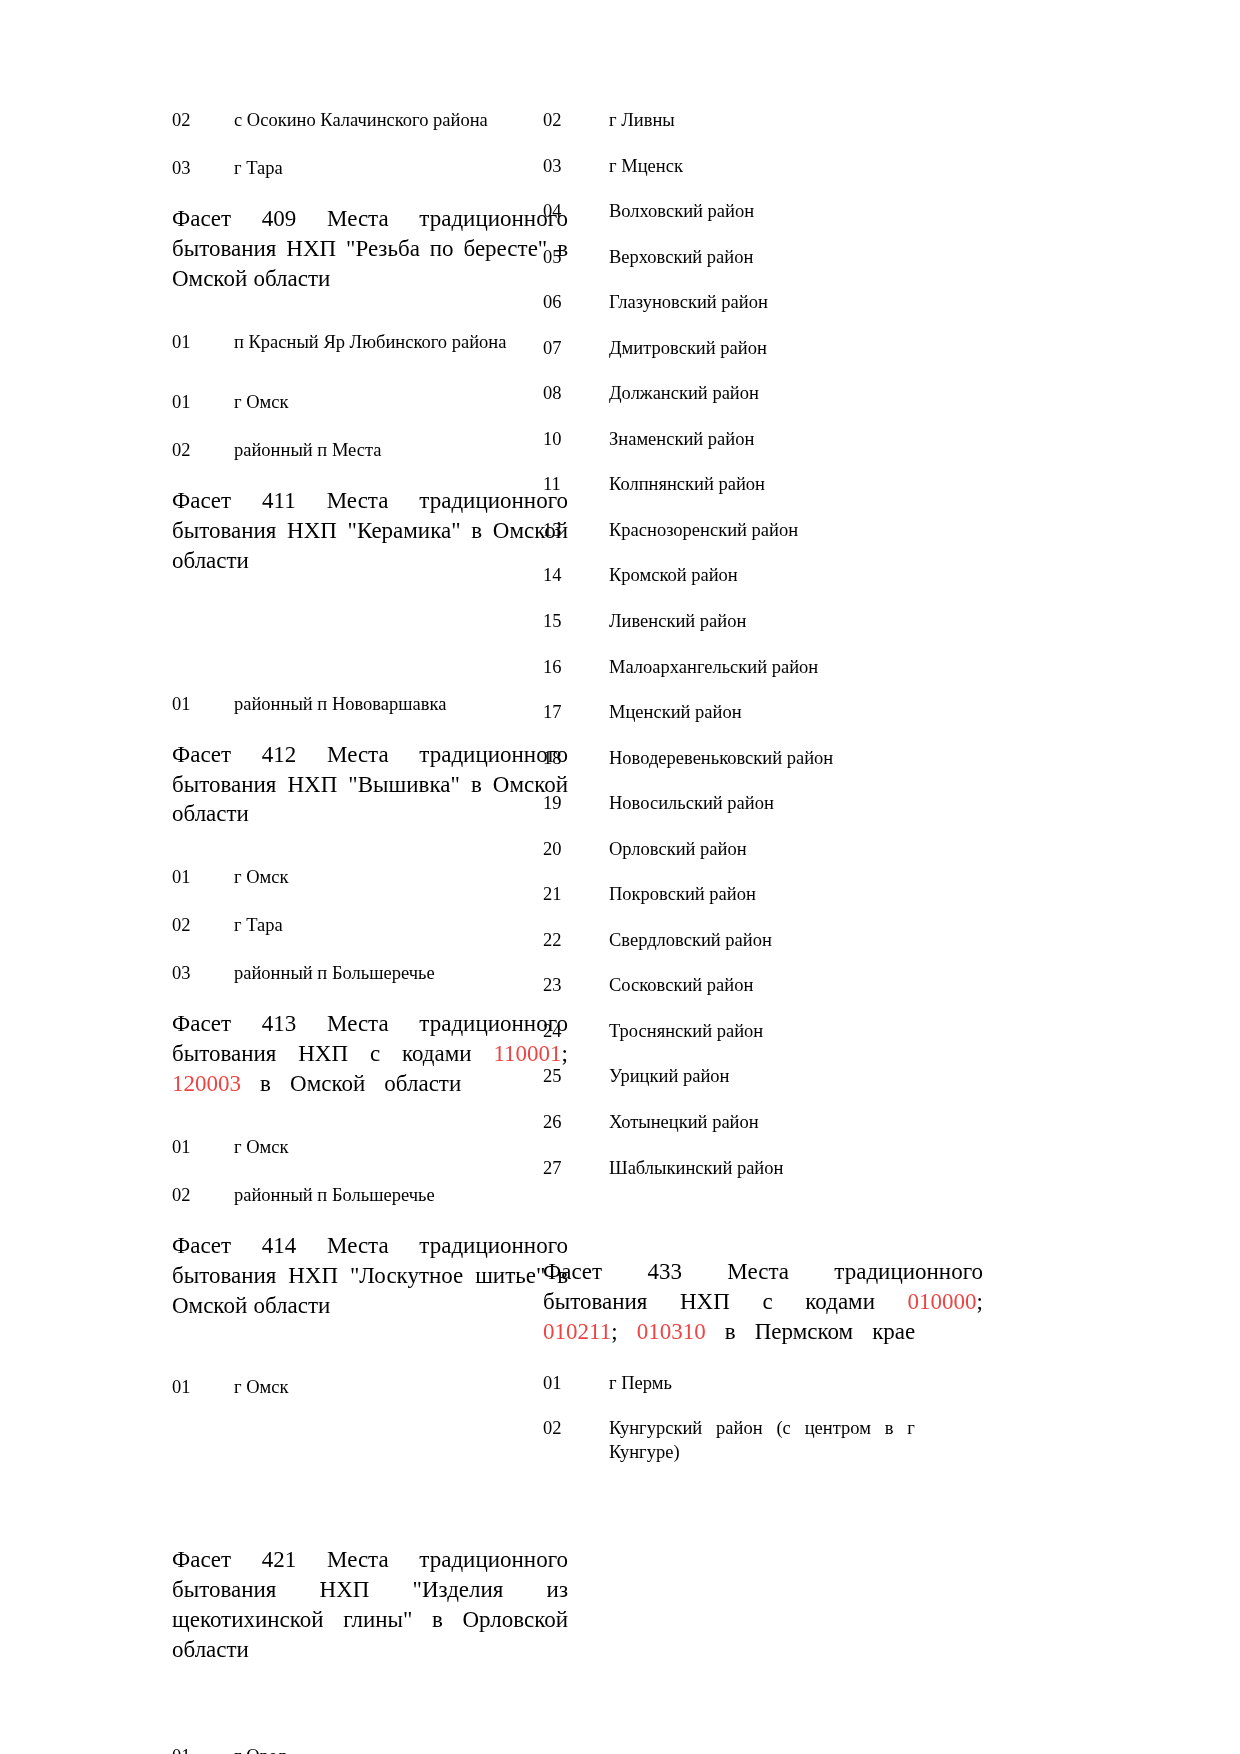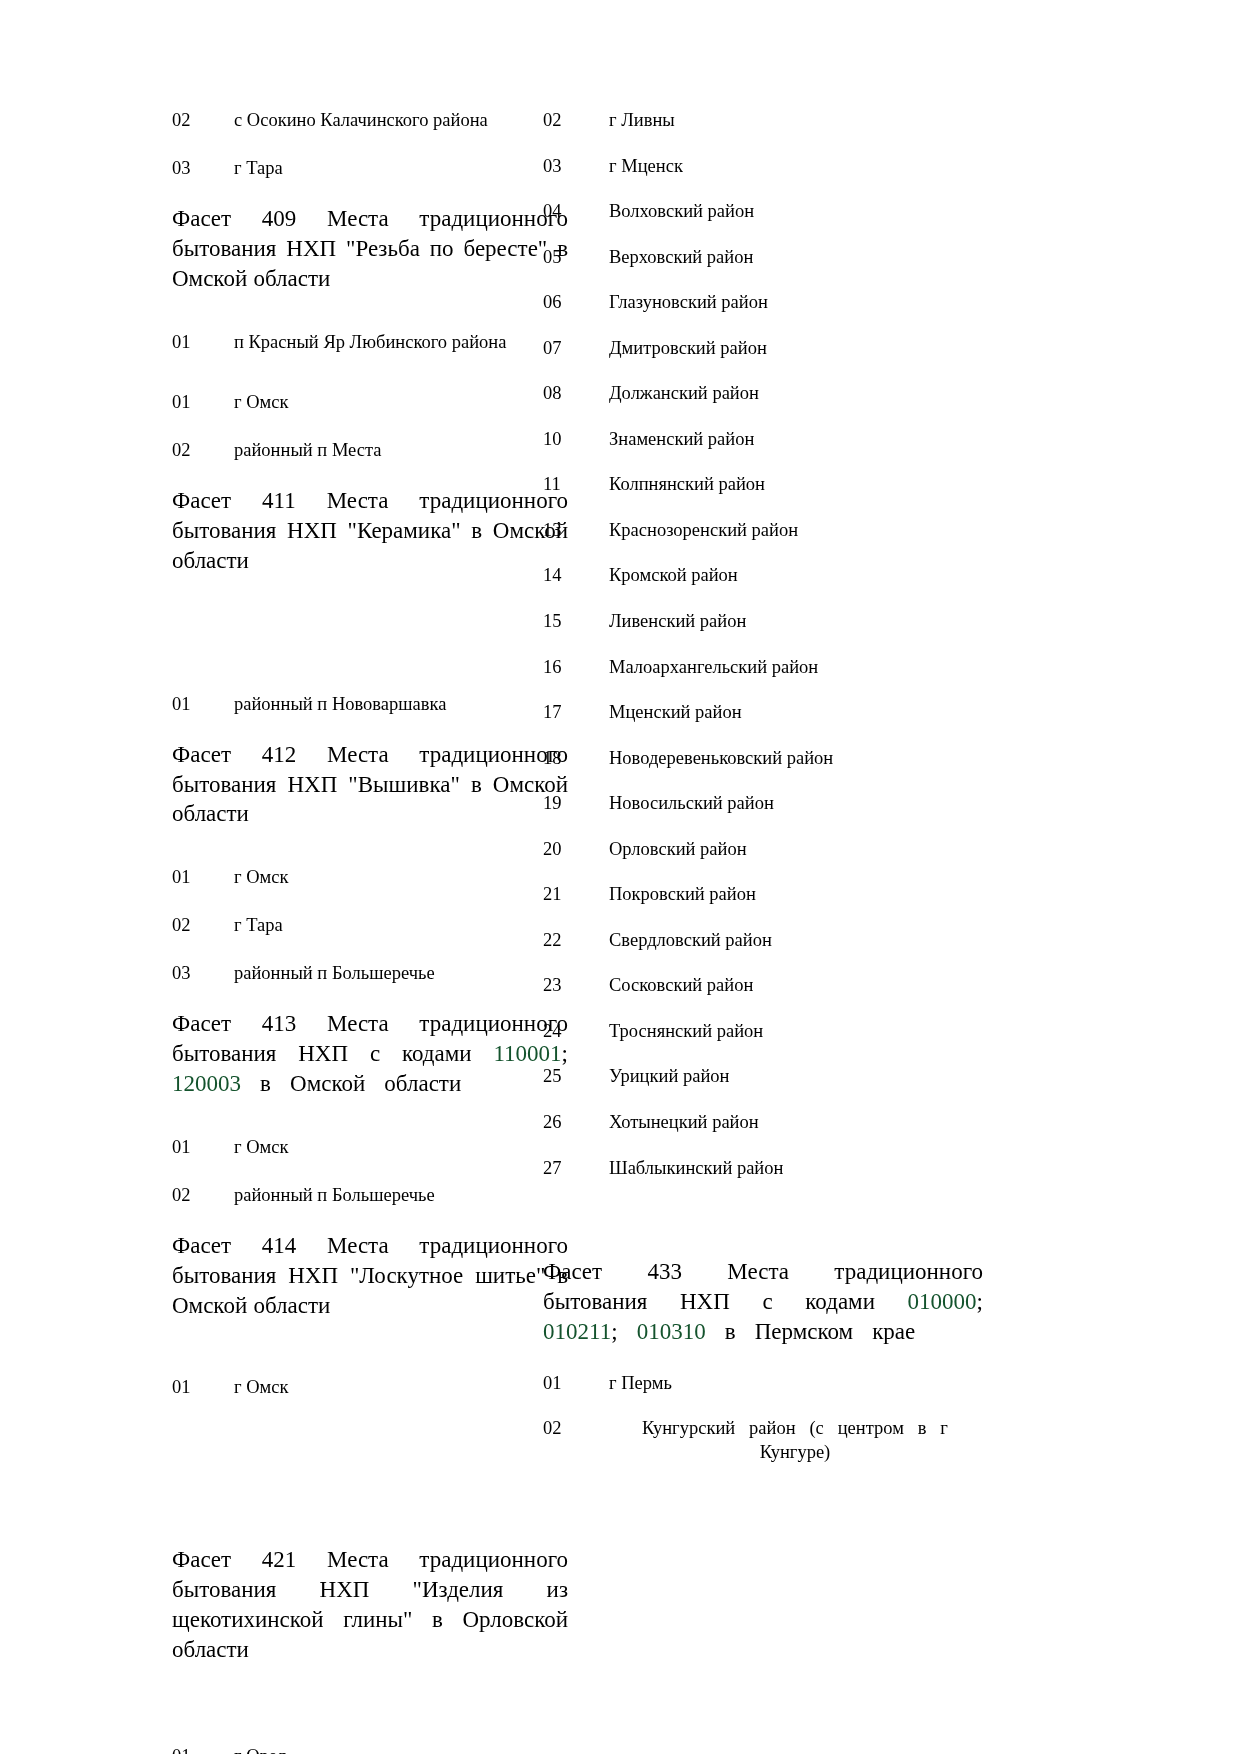--- a/index.html
+++ b/index.html
@@ -57,21 +57,21 @@
     font-size: 23px;
     line-height: 1.30;
     text-align: justify;
     text-justify: inter-word;
     margin: 0 0 24px 0;
   }
   .facet.loose  { word-spacing: 0.02em; }
   .facet.spread { word-spacing: 0.34em; }
   .facet.wide   { word-spacing: 0.58em; }
   .code-link {
-    color: #14532d;
+    color: #ef4444;
   }
   .gap-sm { display:block; height: 12px; }
   .gap-md { display:block; height: 30px; }
   .gap-lg { display:block; height: 56px; }
   .gap-xl { display:block; height: 92px; }
 
   
   .col-right .entry { margin-bottom: 21.5px; }
   .col-right .entry .code { width: 66px; }
   .col-right .entry .name { max-width: 372px; }
@@ -194,18 +194,18 @@
       <div class="entry"><span class="code">25</span><span class="name">Урицкий район</span></div>
       <div class="entry"><span class="code">26</span><span class="name">Хотынецкий район</span></div>
       <div class="entry"><span class="code">27</span><span class="name">Шаблыкинский район</span></div>
 
       <span class="gap-lg"></span>
 
       <div class="facet wide"><span>Фасет 433 Места традиционного бытования НХП с кодами </span><span class="code-link">010000</span><span>; </span><span class="code-link">010211</span><span>; </span><span class="code-link">010310</span><span> в Пермском крае</span></div>
 
       <div class="entry"><span class="code">01</span><span class="name">г Пермь</span></div>
 
-      <div class="entry"><span class="code">02</span><span class="name" style="word-spacing:0.5em;text-align:center;">Кунгурский район (с центром в г Кунгуре)</span></div>
+      <div class="entry"><span class="code">02</span><span class="name" style="word-spacing:0.5em;">Кунгурский район (с центром в г Кунгуре)</span></div>
 
     </div>
 
   </div>
 </div>
 
 </body></html>

